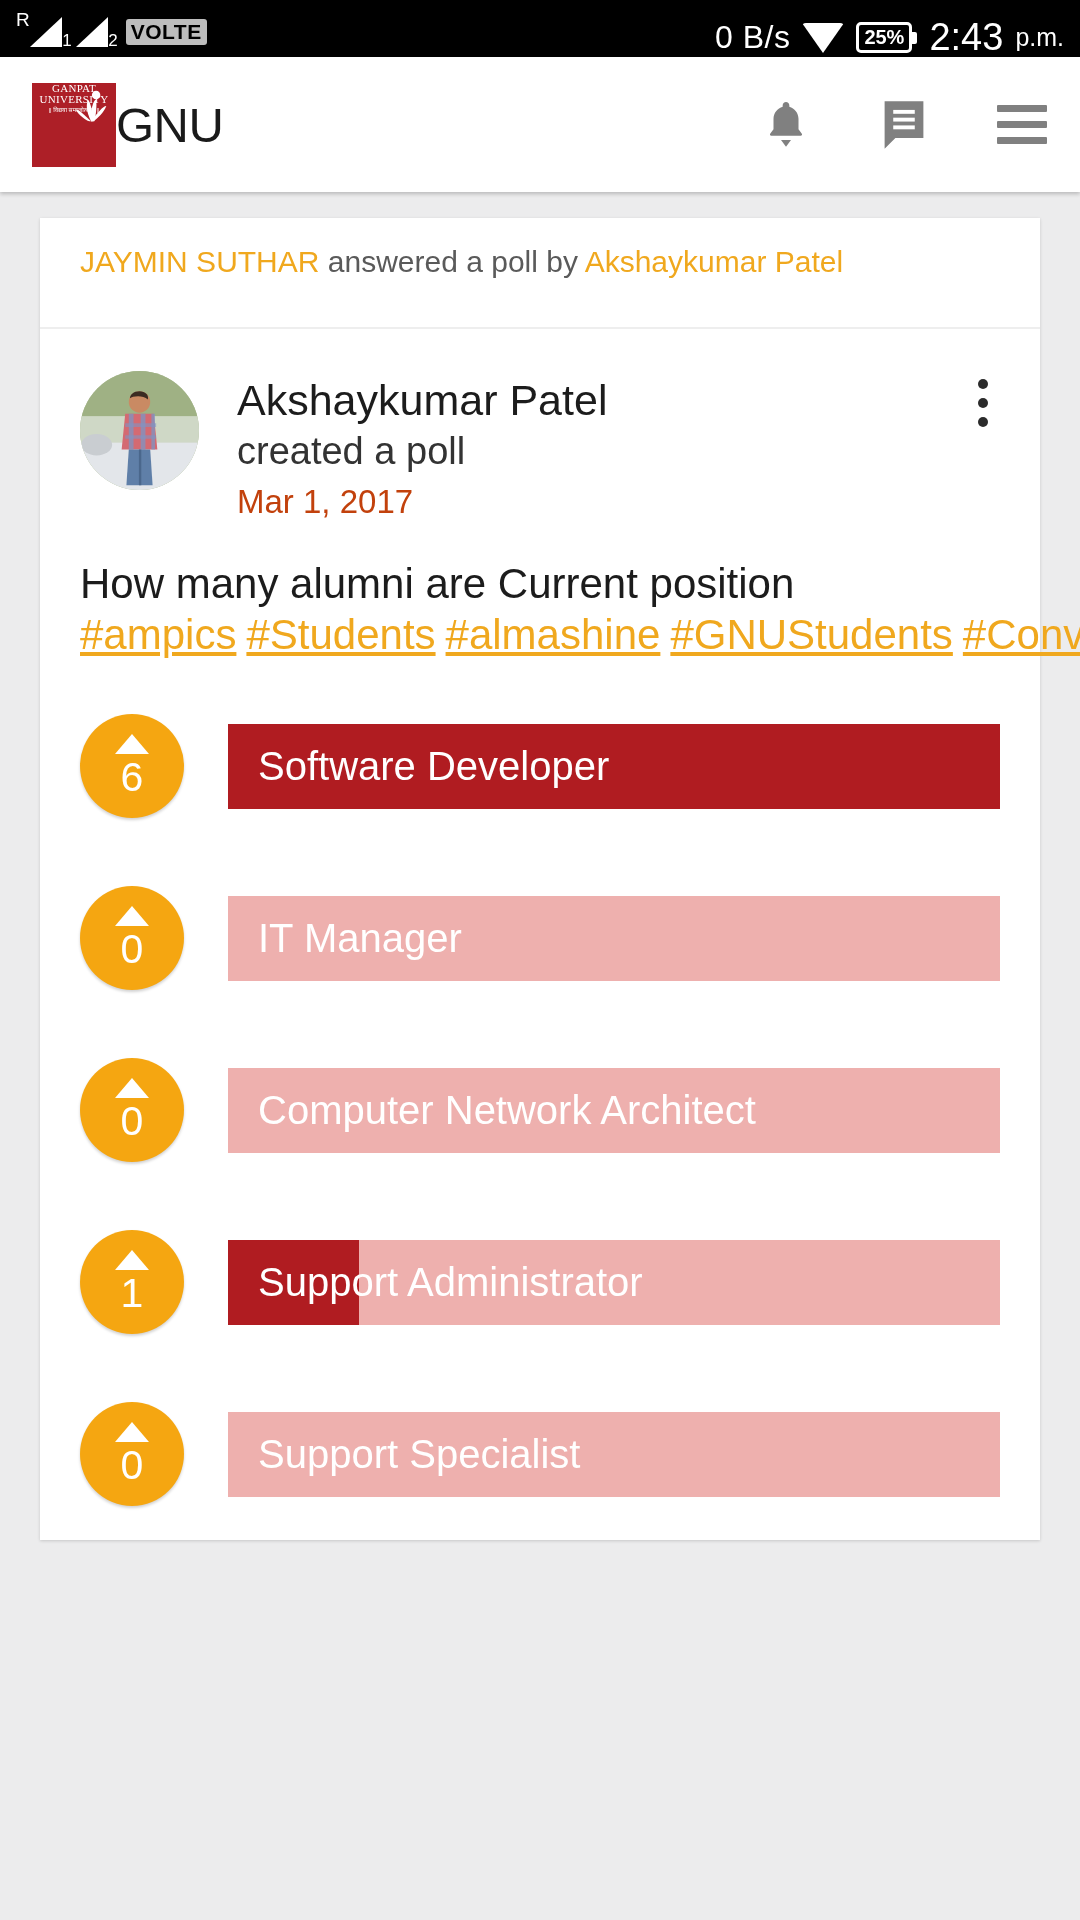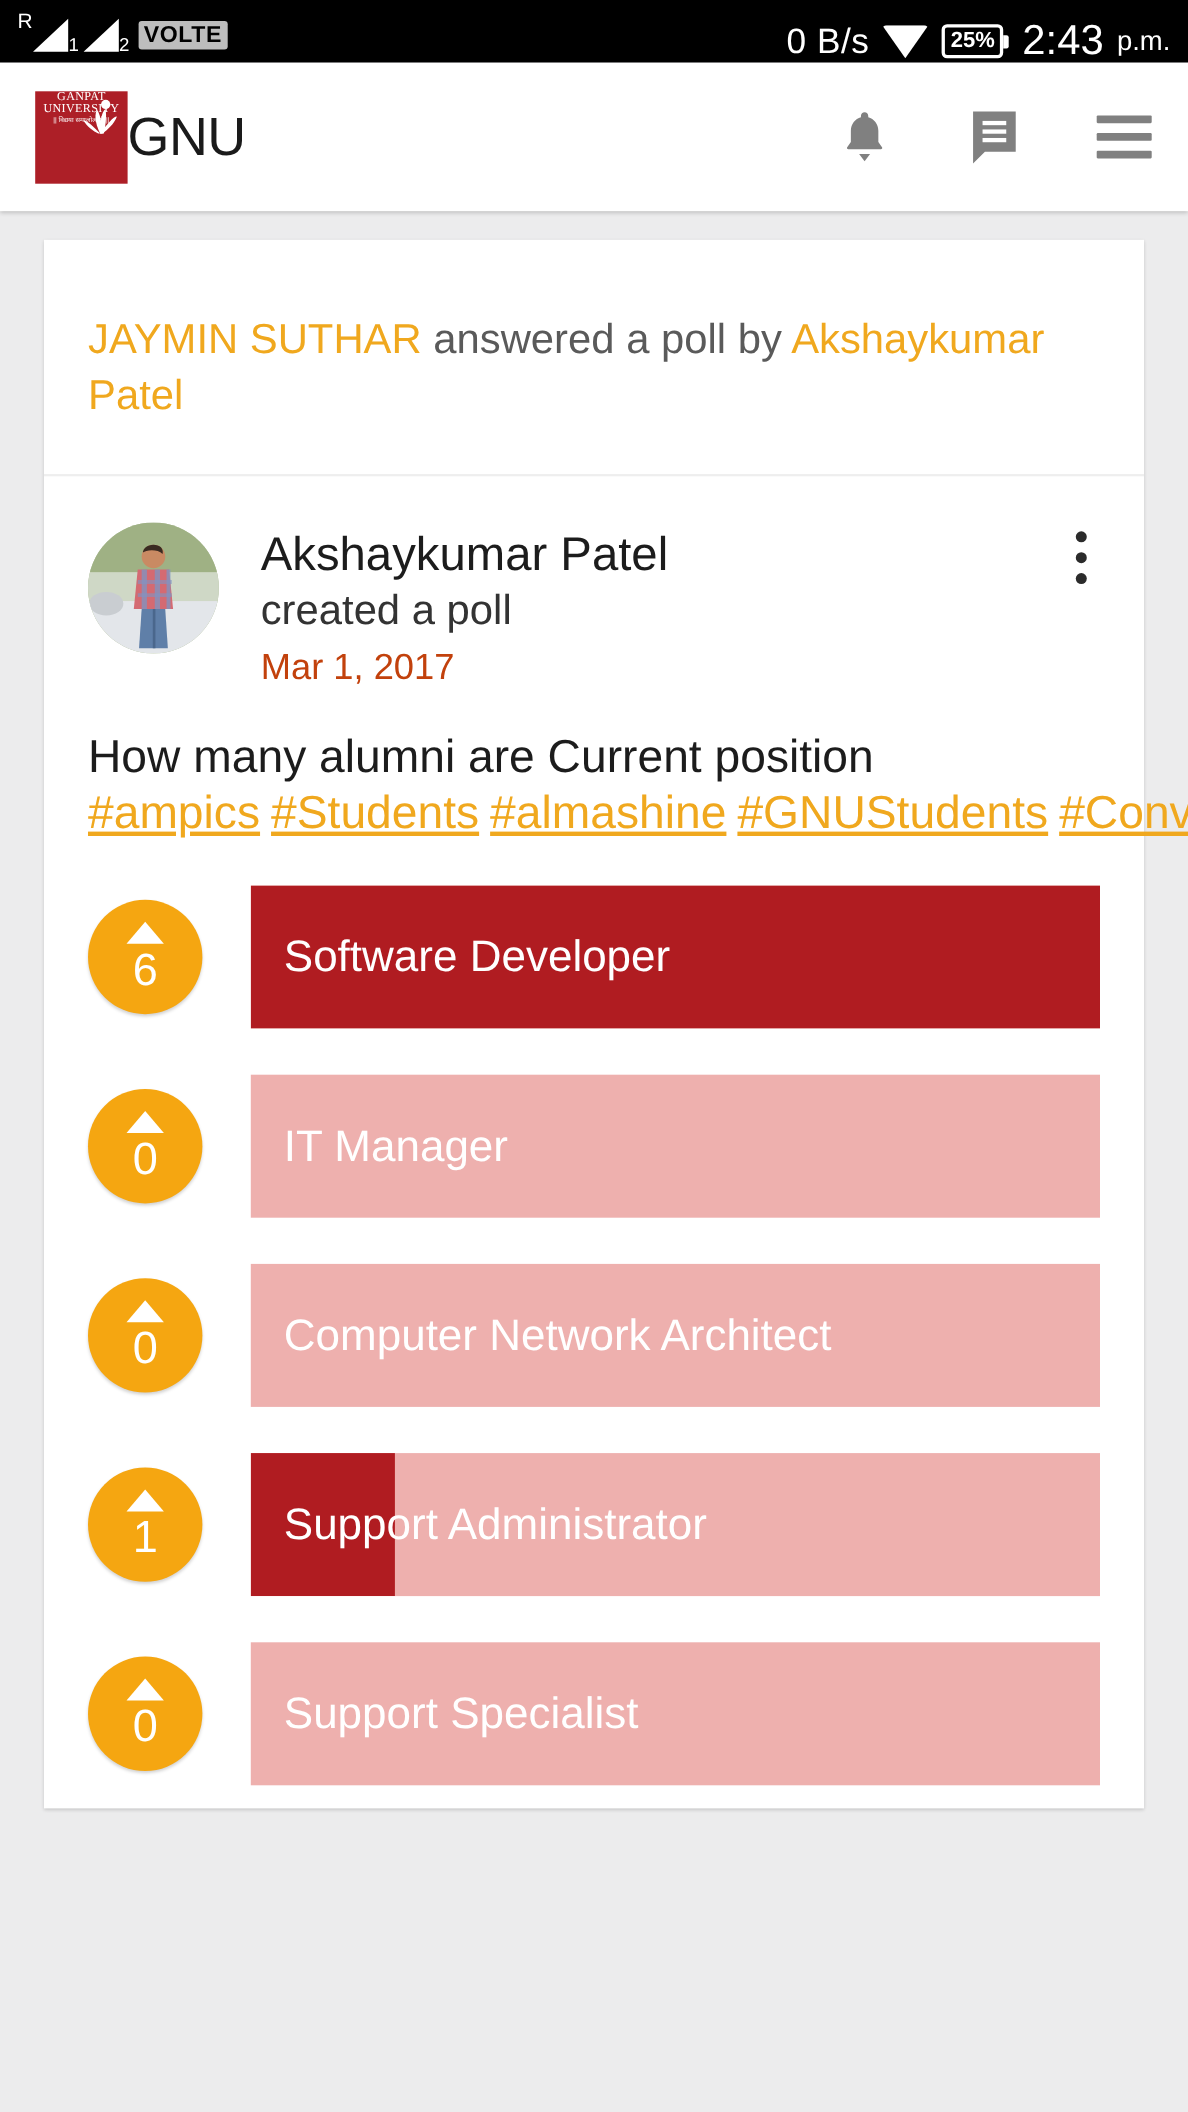--- a/index.html
+++ b/index.html
@@ -83,23 +83,23 @@
   .burger { display:flex; flex-direction:column; gap:9px; }
   .burger span { display:block; width:50px; height:7px; background:#808080; border-radius:1px; }
 
   
   .scroll { height:1728px; overflow:hidden; }
   .card {
     background:#fff; margin:26px 40px 0 40px;
     box-shadow:0 1px 3px rgba(0,0,0,.16);
   }
   .activity {
-    padding:66px 40px 44px 40px;
+    padding:24px 40px 44px 40px;
     border-bottom:2px solid #eeeeee;
-    font-size:38px; line-height:1.35; color:#5a5a5a;
+    font-size:30px; line-height:1.35; color:#5a5a5a;
   }
   .activity .uname { color:#f0a81e; }
   .activity .pname { color:#f0a81e; }
 
   .posthead { display:flex; padding:42px 40px 0 40px; position:relative; }
   .avatar {
     width:119px; height:119px; border-radius:50%;
     flex:0 0 119px; overflow:hidden; position:relative;
     background:#cfd8c5;
   }
@@ -129,21 +129,21 @@
     color:#fff; box-shadow:0 2px 3px rgba(0,0,0,.18);
   }
   .votebadge .tri {
     width:0; height:0; border-style:solid;
     border-width:0 17px 20px 17px;
     border-color:transparent transparent #fff transparent;
     margin-bottom:3px;
   }
   .votebadge .cnt { font-size:41px; line-height:1; }
   .barwrap {
-    margin-left:44px; flex:1 1 auto; height:130px;
+    margin-left:44px; flex:1 1 auto; height:85px;
     background:#eeb0ae; position:relative; overflow:hidden;
     display:flex; align-items:center;
   }
   .barfill {
     position:absolute; left:0; top:0; bottom:0;
     background:#b01c21;
   }
   .barlabel {
     position:relative; z-index:2; color:#fff; font-size:40px;
     padding-left:30px; padding-right:20px; line-height:1.25;

